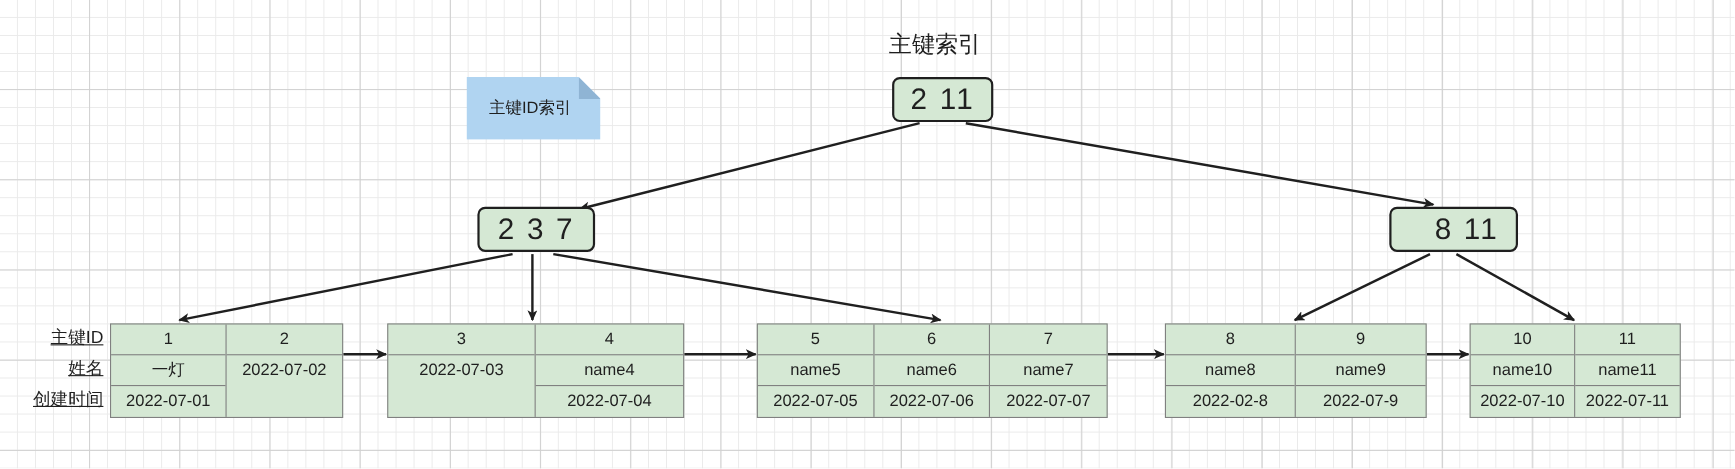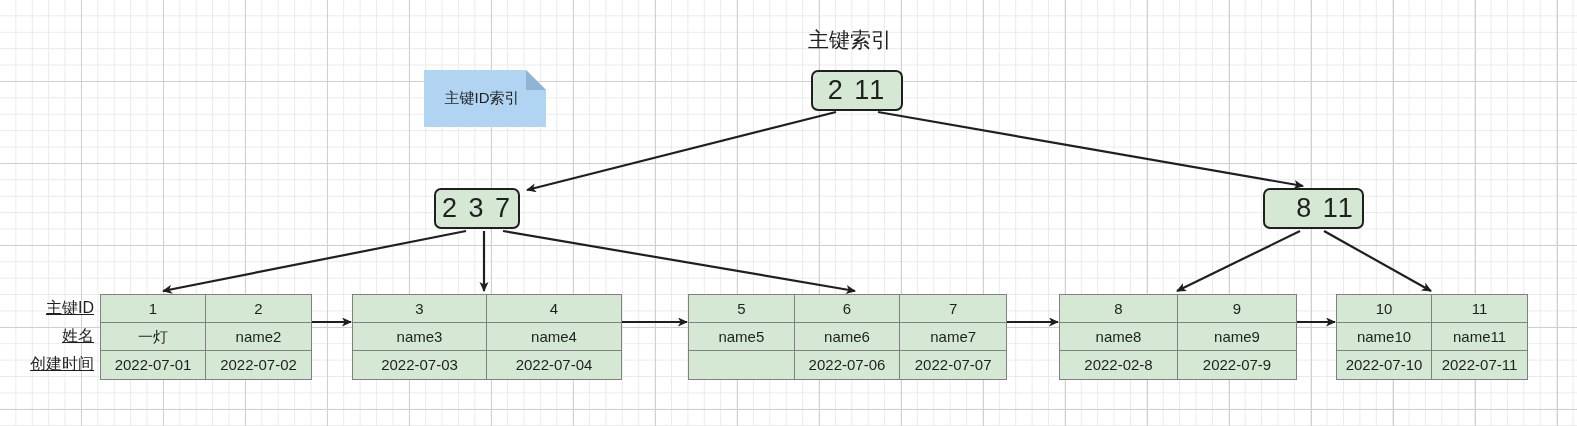--- a/index.html
+++ b/index.html
@@ -39,22 +39,22 @@
     border: 2px solid #1f1f1f;
     border-radius: 7px;
     display: flex;
     align-items: center;
     justify-content: center;
     color: #1f1f1f;
     letter-spacing: 2px;
     white-space: nowrap;
   }
   .node-root   { left: 811px; top: 70px;  width: 92px;  height: 41px; font-size: 27px; }
-  .node-mid-l  { left: 434px; top: 188px; width: 86px;  height: 41px; font-size: 27px; }
-  .node-mid-r  { left: 1263px;top: 188px; width: 101px; height: 41px; font-size: 27px; padding-left: 24px; }
+  .node-mid-l  { left: 434px; top: 188px; width: 107px;  height: 41px; font-size: 27px; }
+  .node-mid-r  { left: 1263px;top: 188px; width: 117px; height: 41px; font-size: 27px; padding-left: 24px; }
 
   .diagram-title {
     position: absolute;
     left: 790px;
     top: 26px;
     width: 120px;
     text-align: center;
     font-size: 21px;
     color: #1f1f1f;
     white-space: nowrap;
@@ -194,40 +194,39 @@
   </div>
 
   <div class="leaf" style="left:100px;width:212px;">
       <div class="leaf-col" style="width: 50%;">
         <div class="cell cell-id">1</div>
         <div class="cell cell-name">一灯</div>
         <div class="cell cell-date">2022-07-01</div>
       </div>
       <div class="leaf-col" style="width: 50%;">
         <div class="cell cell-id">2</div>
-        <div class="cell cell-name">name2</div>
         <div class="cell cell-date">2022-07-02</div>
       </div>
     </div>
   <div class="leaf" style="left:352px;width:270px;">
       <div class="leaf-col" style="width: 50%;">
         <div class="cell cell-id">3</div>
-        <div class="cell cell-name">name3</div>
         <div class="cell cell-date">2022-07-03</div>
       </div>
       <div class="leaf-col" style="width: 50%;">
         <div class="cell cell-id">4</div>
         <div class="cell cell-name">name4</div>
         <div class="cell cell-date">2022-07-04</div>
       </div>
     </div>
   <div class="leaf" style="left:688px;width:319px;">
       <div class="leaf-col" style="width: 33.3333%;">
         <div class="cell cell-id">5</div>
         <div class="cell cell-name">name5</div>
+        <div class="cell cell-date">2022-07-05</div>
       </div>
       <div class="leaf-col" style="width: 33.3333%;">
         <div class="cell cell-id">6</div>
         <div class="cell cell-name">name6</div>
         <div class="cell cell-date">2022-07-06</div>
       </div>
       <div class="leaf-col" style="width: 33.3333%;">
         <div class="cell cell-id">7</div>
         <div class="cell cell-name">name7</div>
         <div class="cell cell-date">2022-07-07</div>

